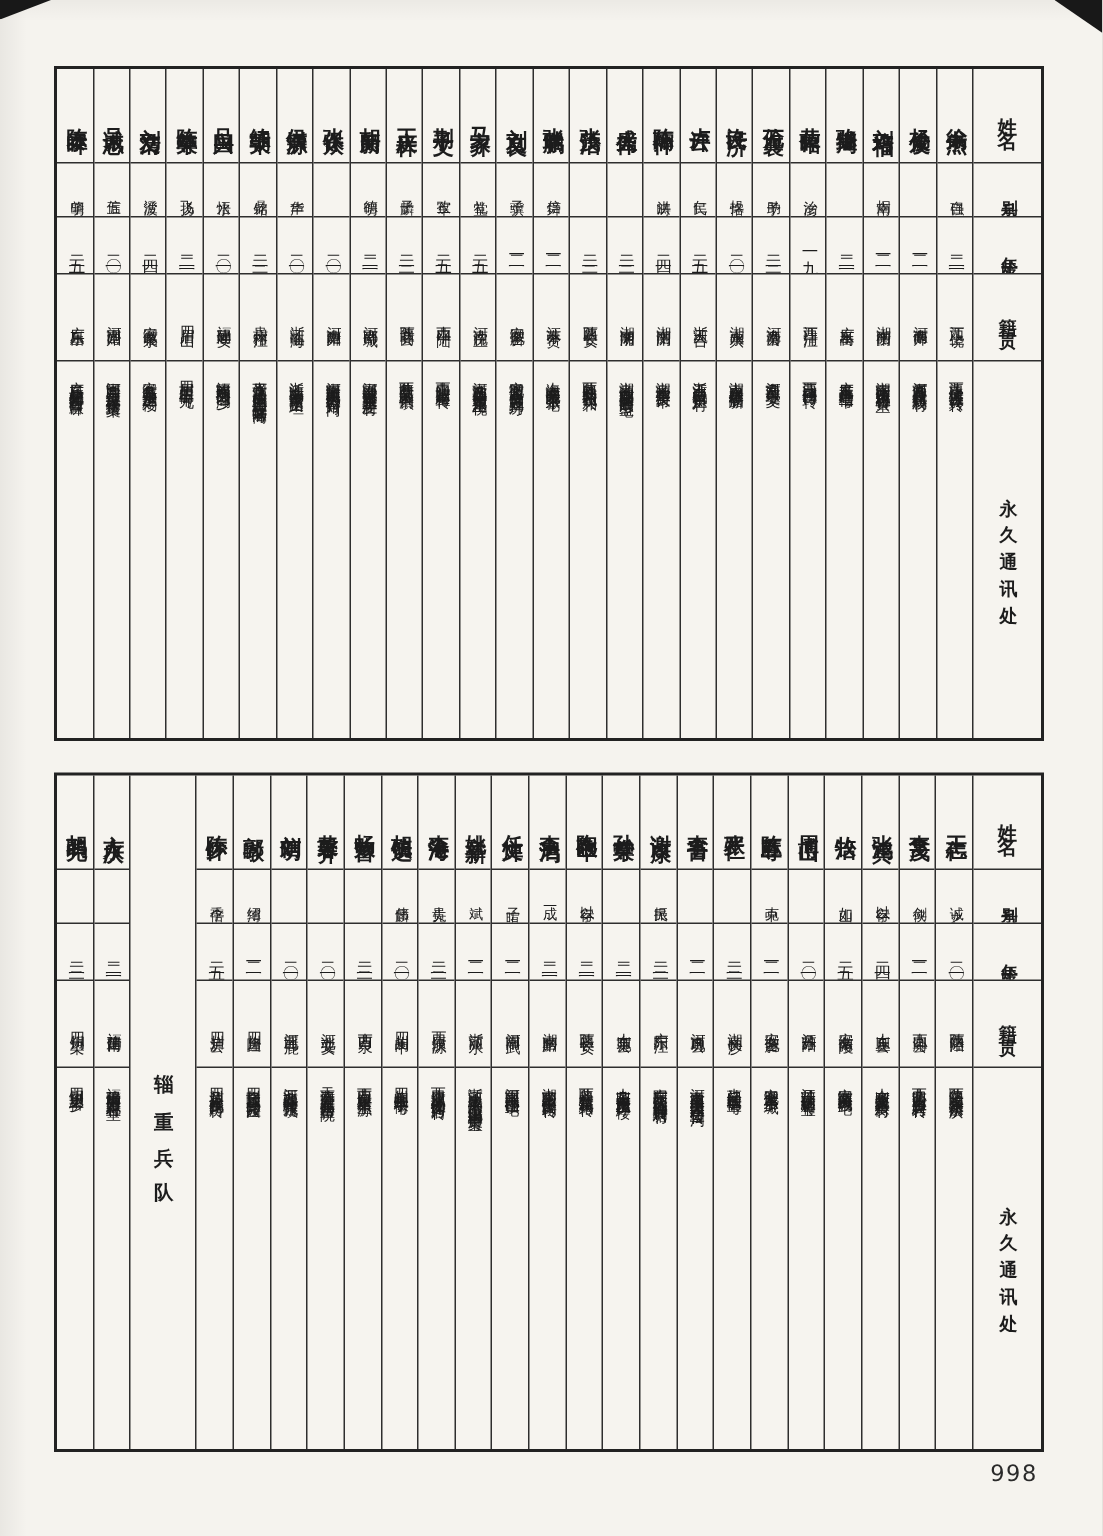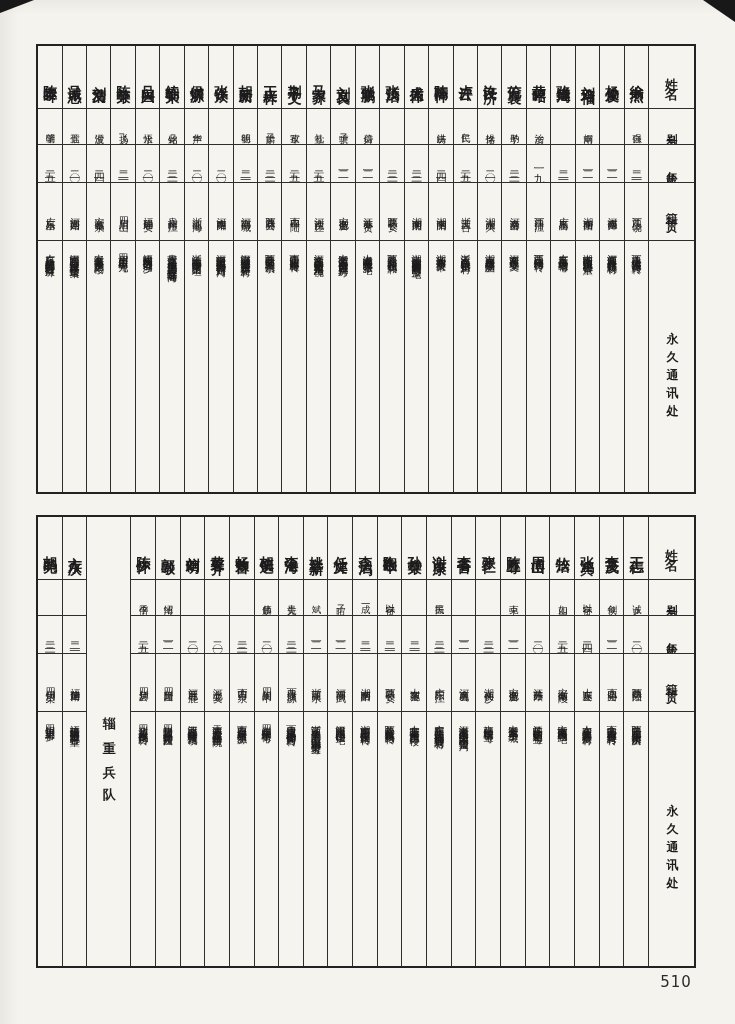--- a/index.html
+++ b/index.html
@@ -921,14 +921,14 @@
         </div>
     <div class="cell c-native">
           <span class="vtext">四川铜梁</span>
         </div>
     <div class="cell c-addr">
           <span class="vtext">四川铜梁土桥乡</span>
         </div>
   </div>
     </div>
 
-  <div class="page-number">510</div>
+  <div class="page-number">998</div>
 </div>
 
 </body></html>

